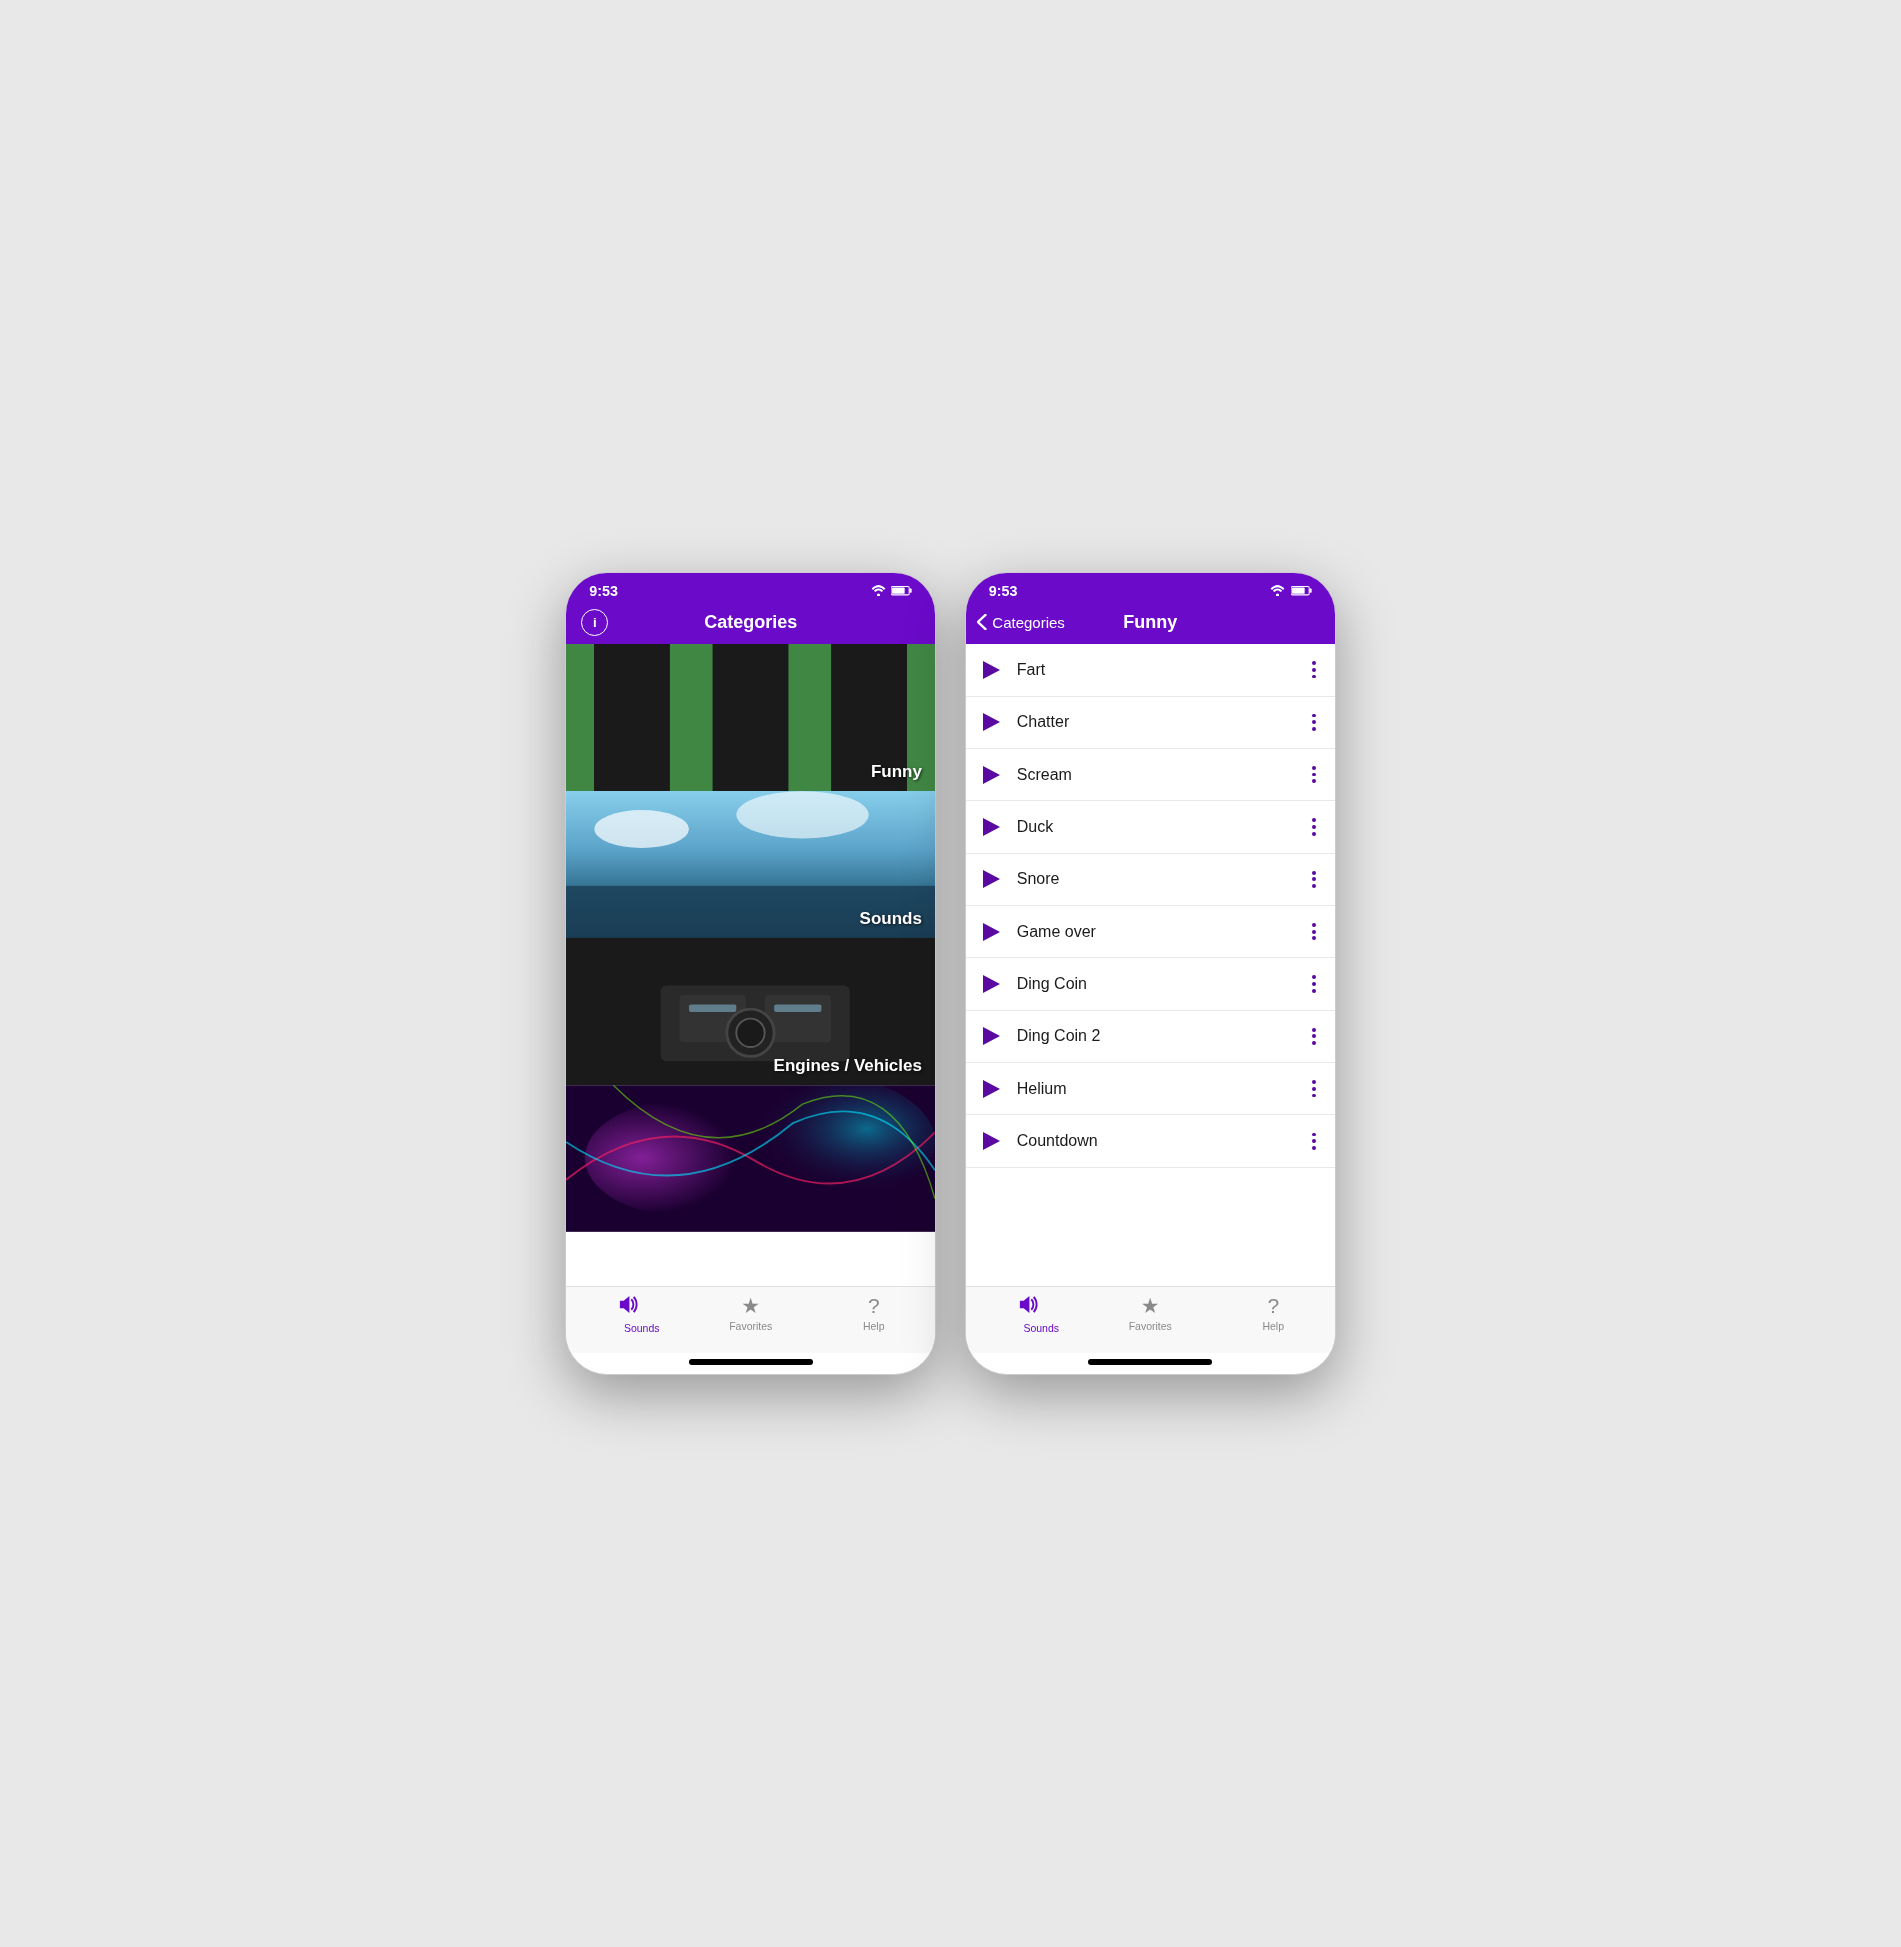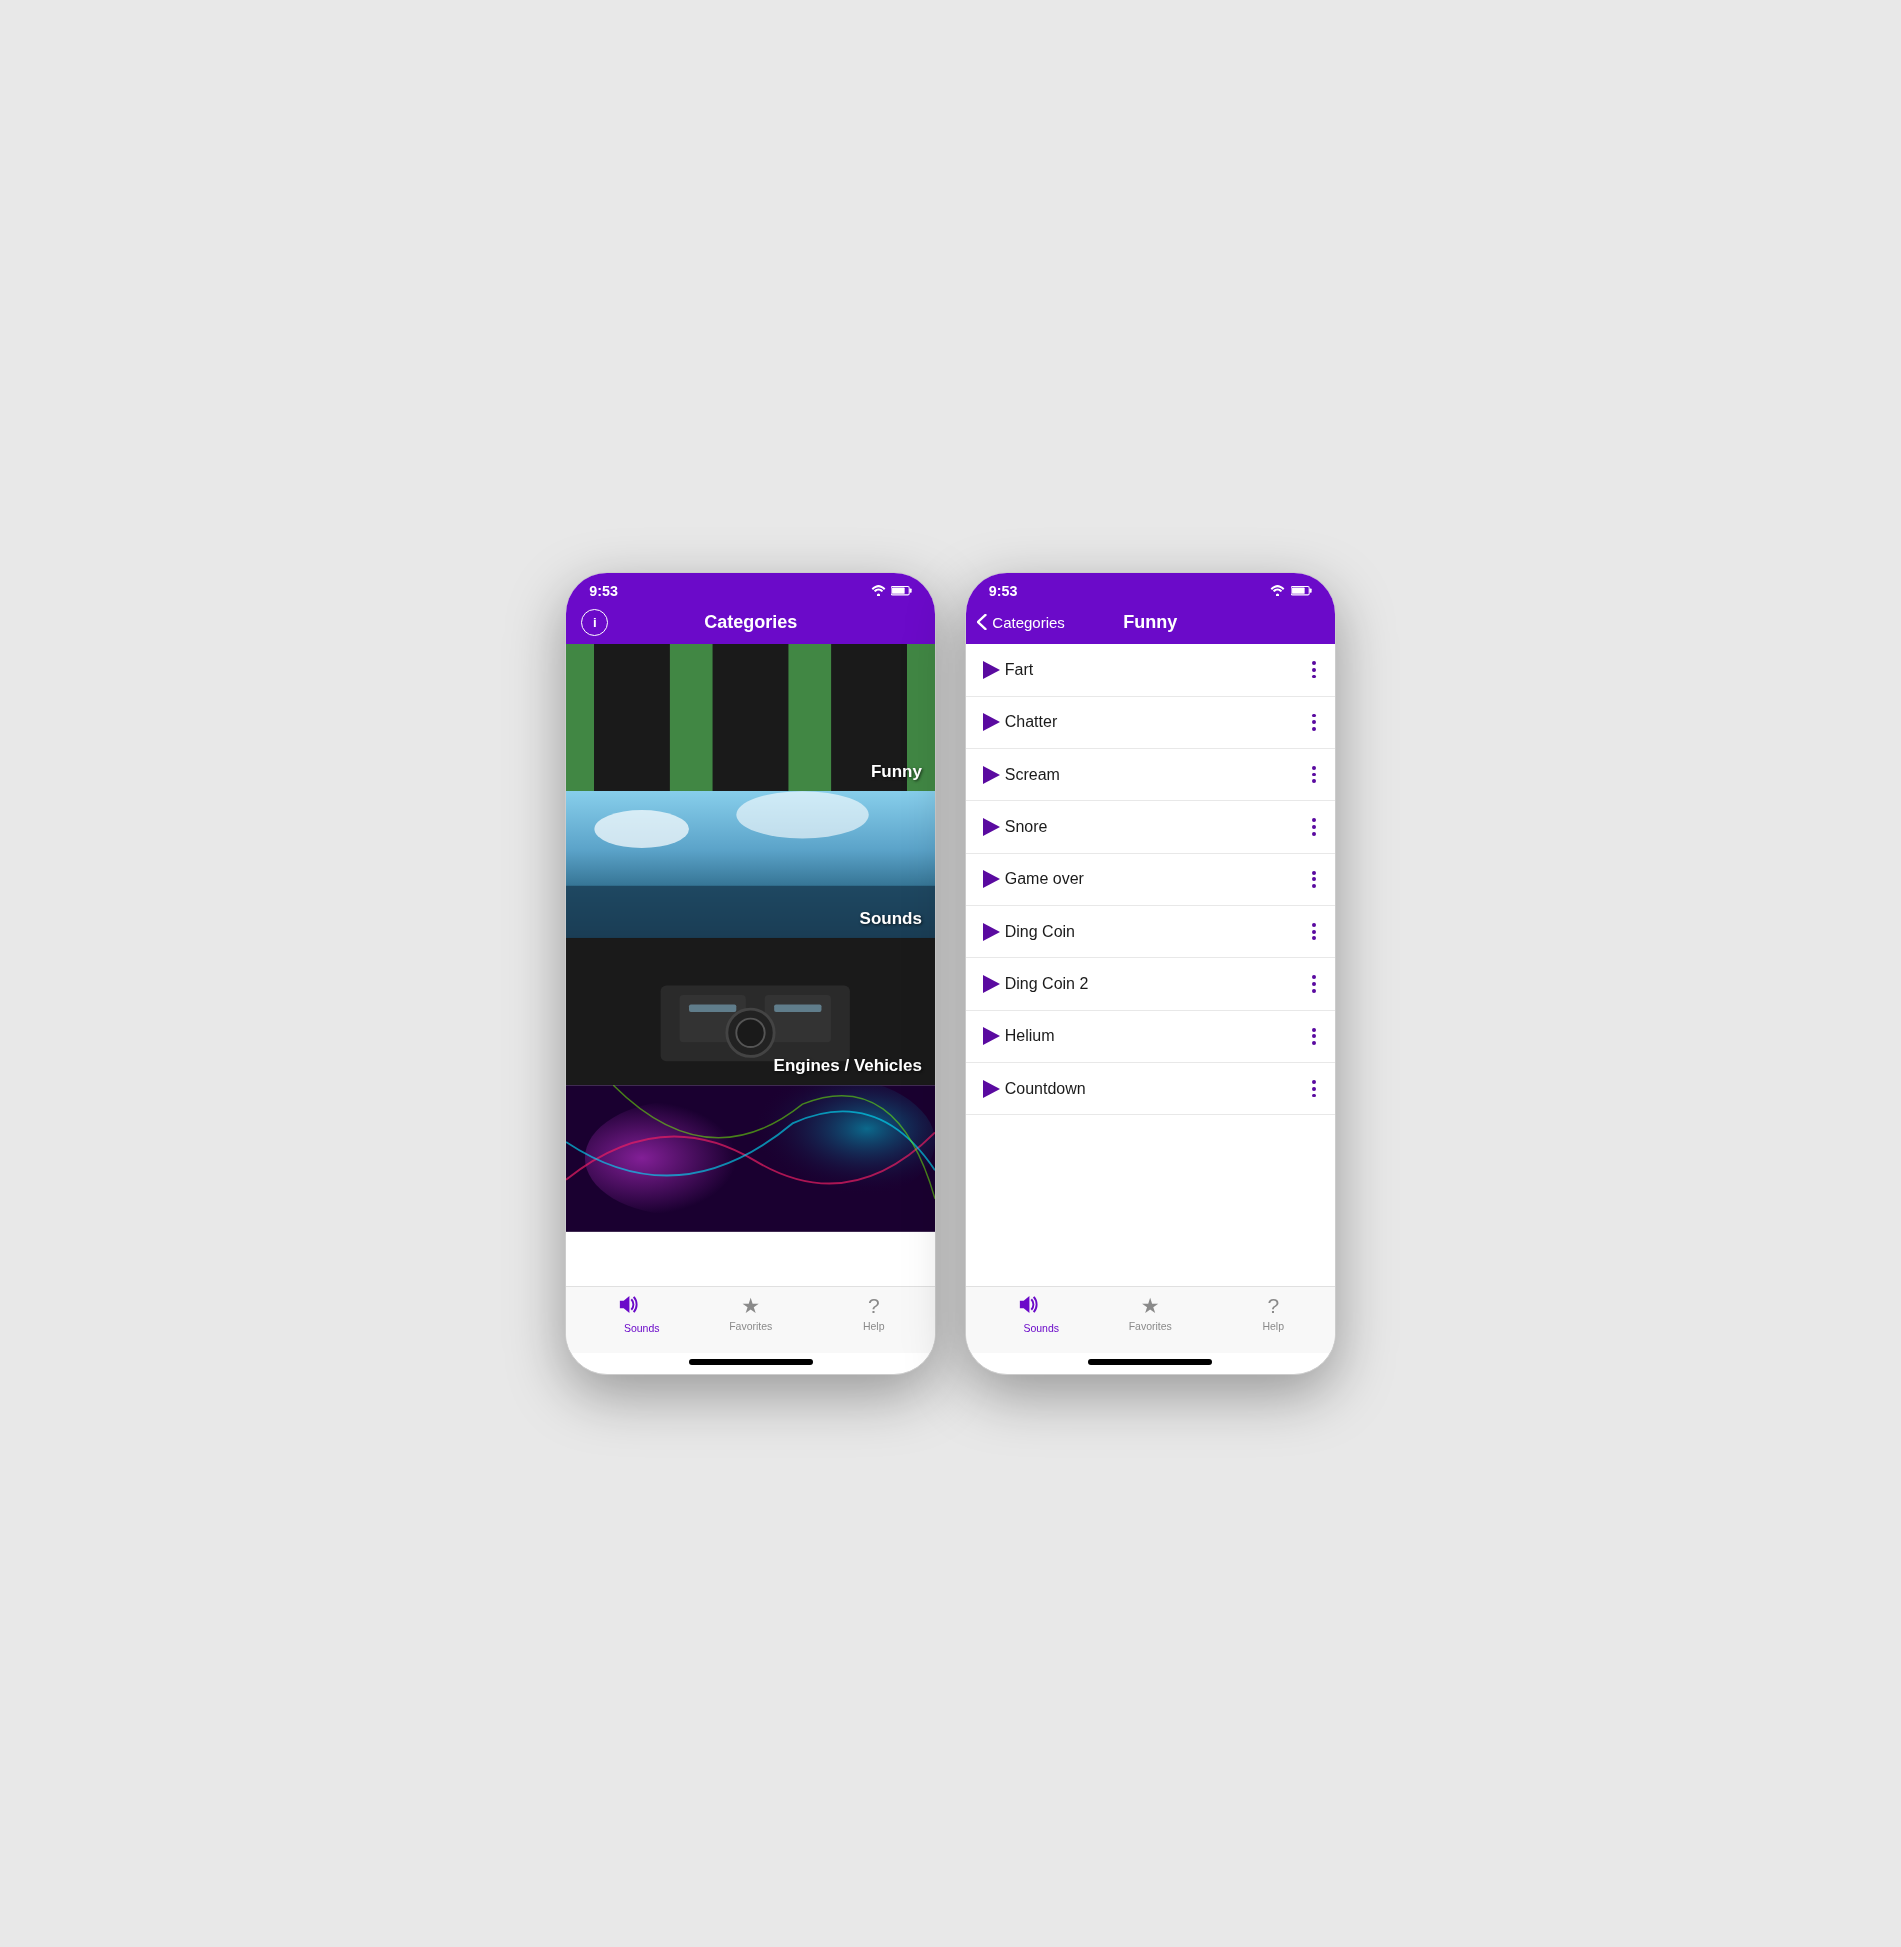--- a/index.html
+++ b/index.html
@@ -177,21 +177,21 @@
     }
     .play-triangle {
       width: 0;
       height: 0;
       border-top: 9.5px solid transparent;
       border-bottom: 9.5px solid transparent;
       border-left: 17px solid #5a0aa0;
     }
     .sound-name {
       flex: 1;
-      margin-left: 3px;
+      margin-left: 15px;
       font-size: 16px;
       color: #1a1a1a;
     }
     .more-btn {
       display: flex;
       flex-direction: column;
       gap: 2.9px;
       padding: 3.8px;
       cursor: pointer;
     }
@@ -412,20 +412,31 @@
           <div class="play-triangle"></div>
         </div>
         <span class="sound-name">Scream</span>
         <div class="more-btn">
           <div class="more-dot"></div>
           <div class="more-dot"></div>
           <div class="more-dot"></div>
         </div>
       </div>
 
+      <div class="sound-item">
+        <div class="play-btn">
+          <div class="play-triangle"></div>
+        </div>
+        <span class="sound-name">Duck</span>
+        <div class="more-btn">
+          <div class="more-dot"></div>
+          <div class="more-dot"></div>
+          <div class="more-dot"></div>
+        </div>
+      </div>
 
       <div class="sound-item">
         <div class="play-btn">
           <div class="play-triangle"></div>
         </div>
         <span class="sound-name">Snore</span>
         <div class="more-btn">
           <div class="more-dot"></div>
           <div class="more-dot"></div>
           <div class="more-dot"></div>

